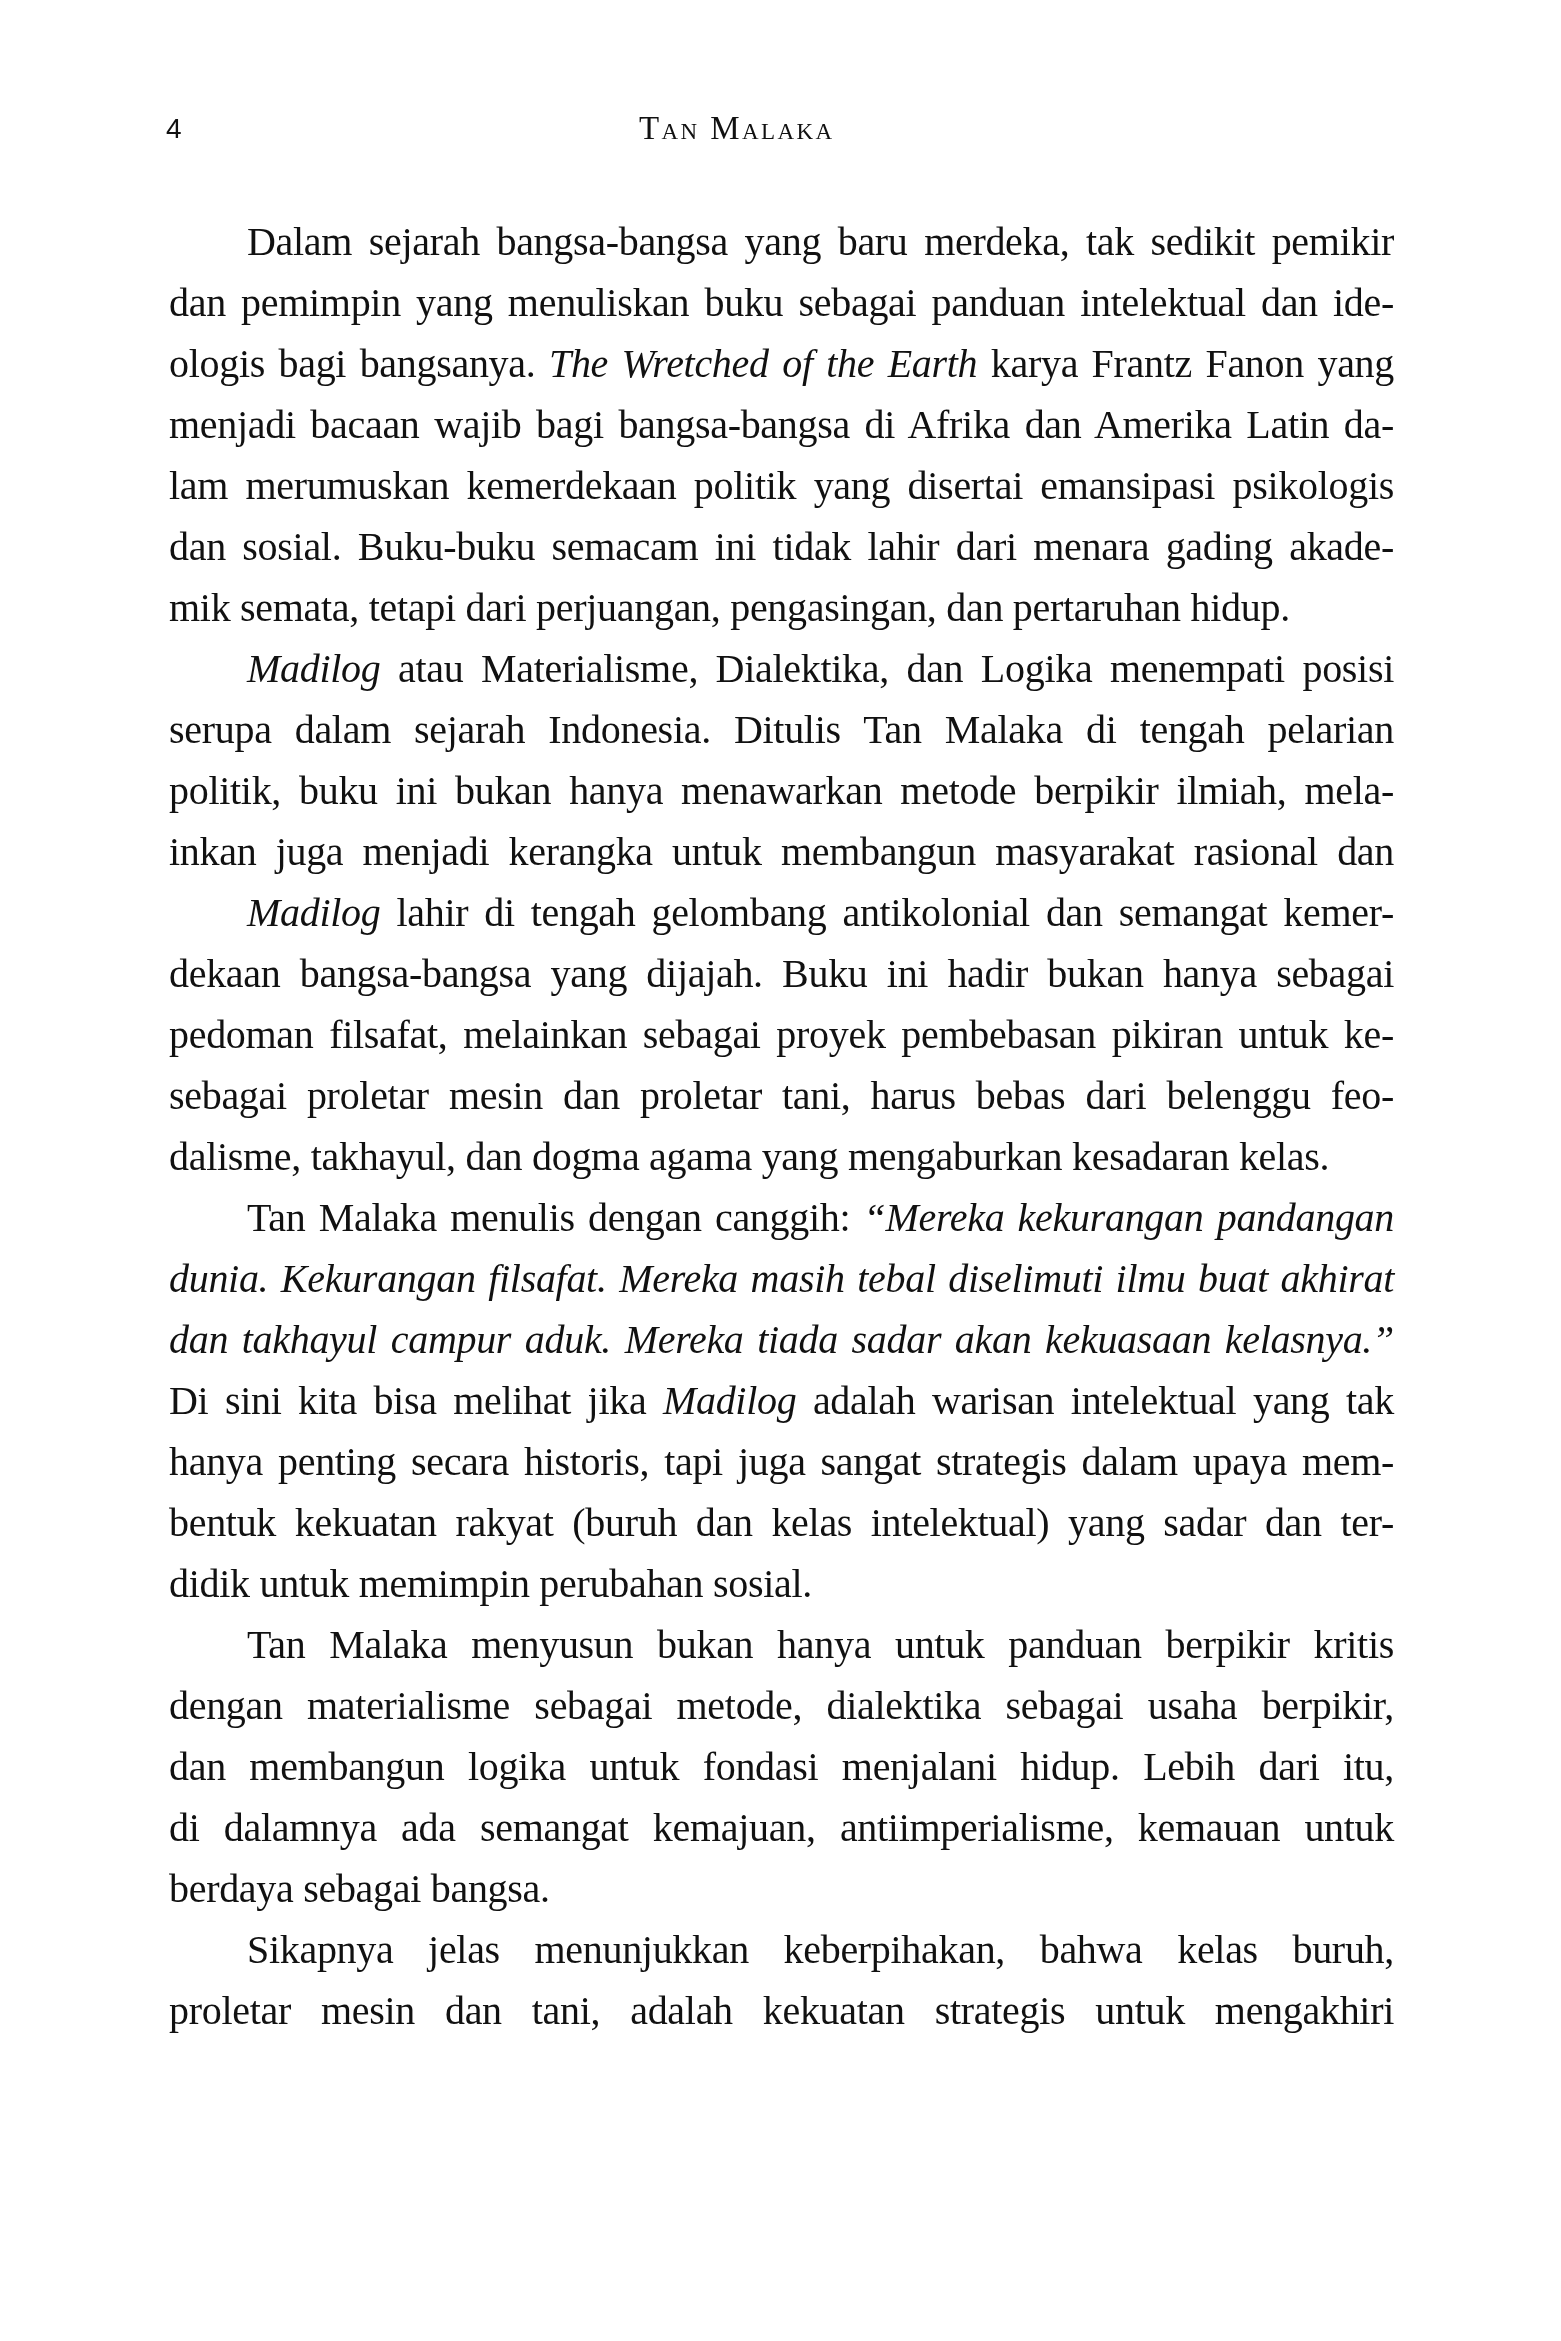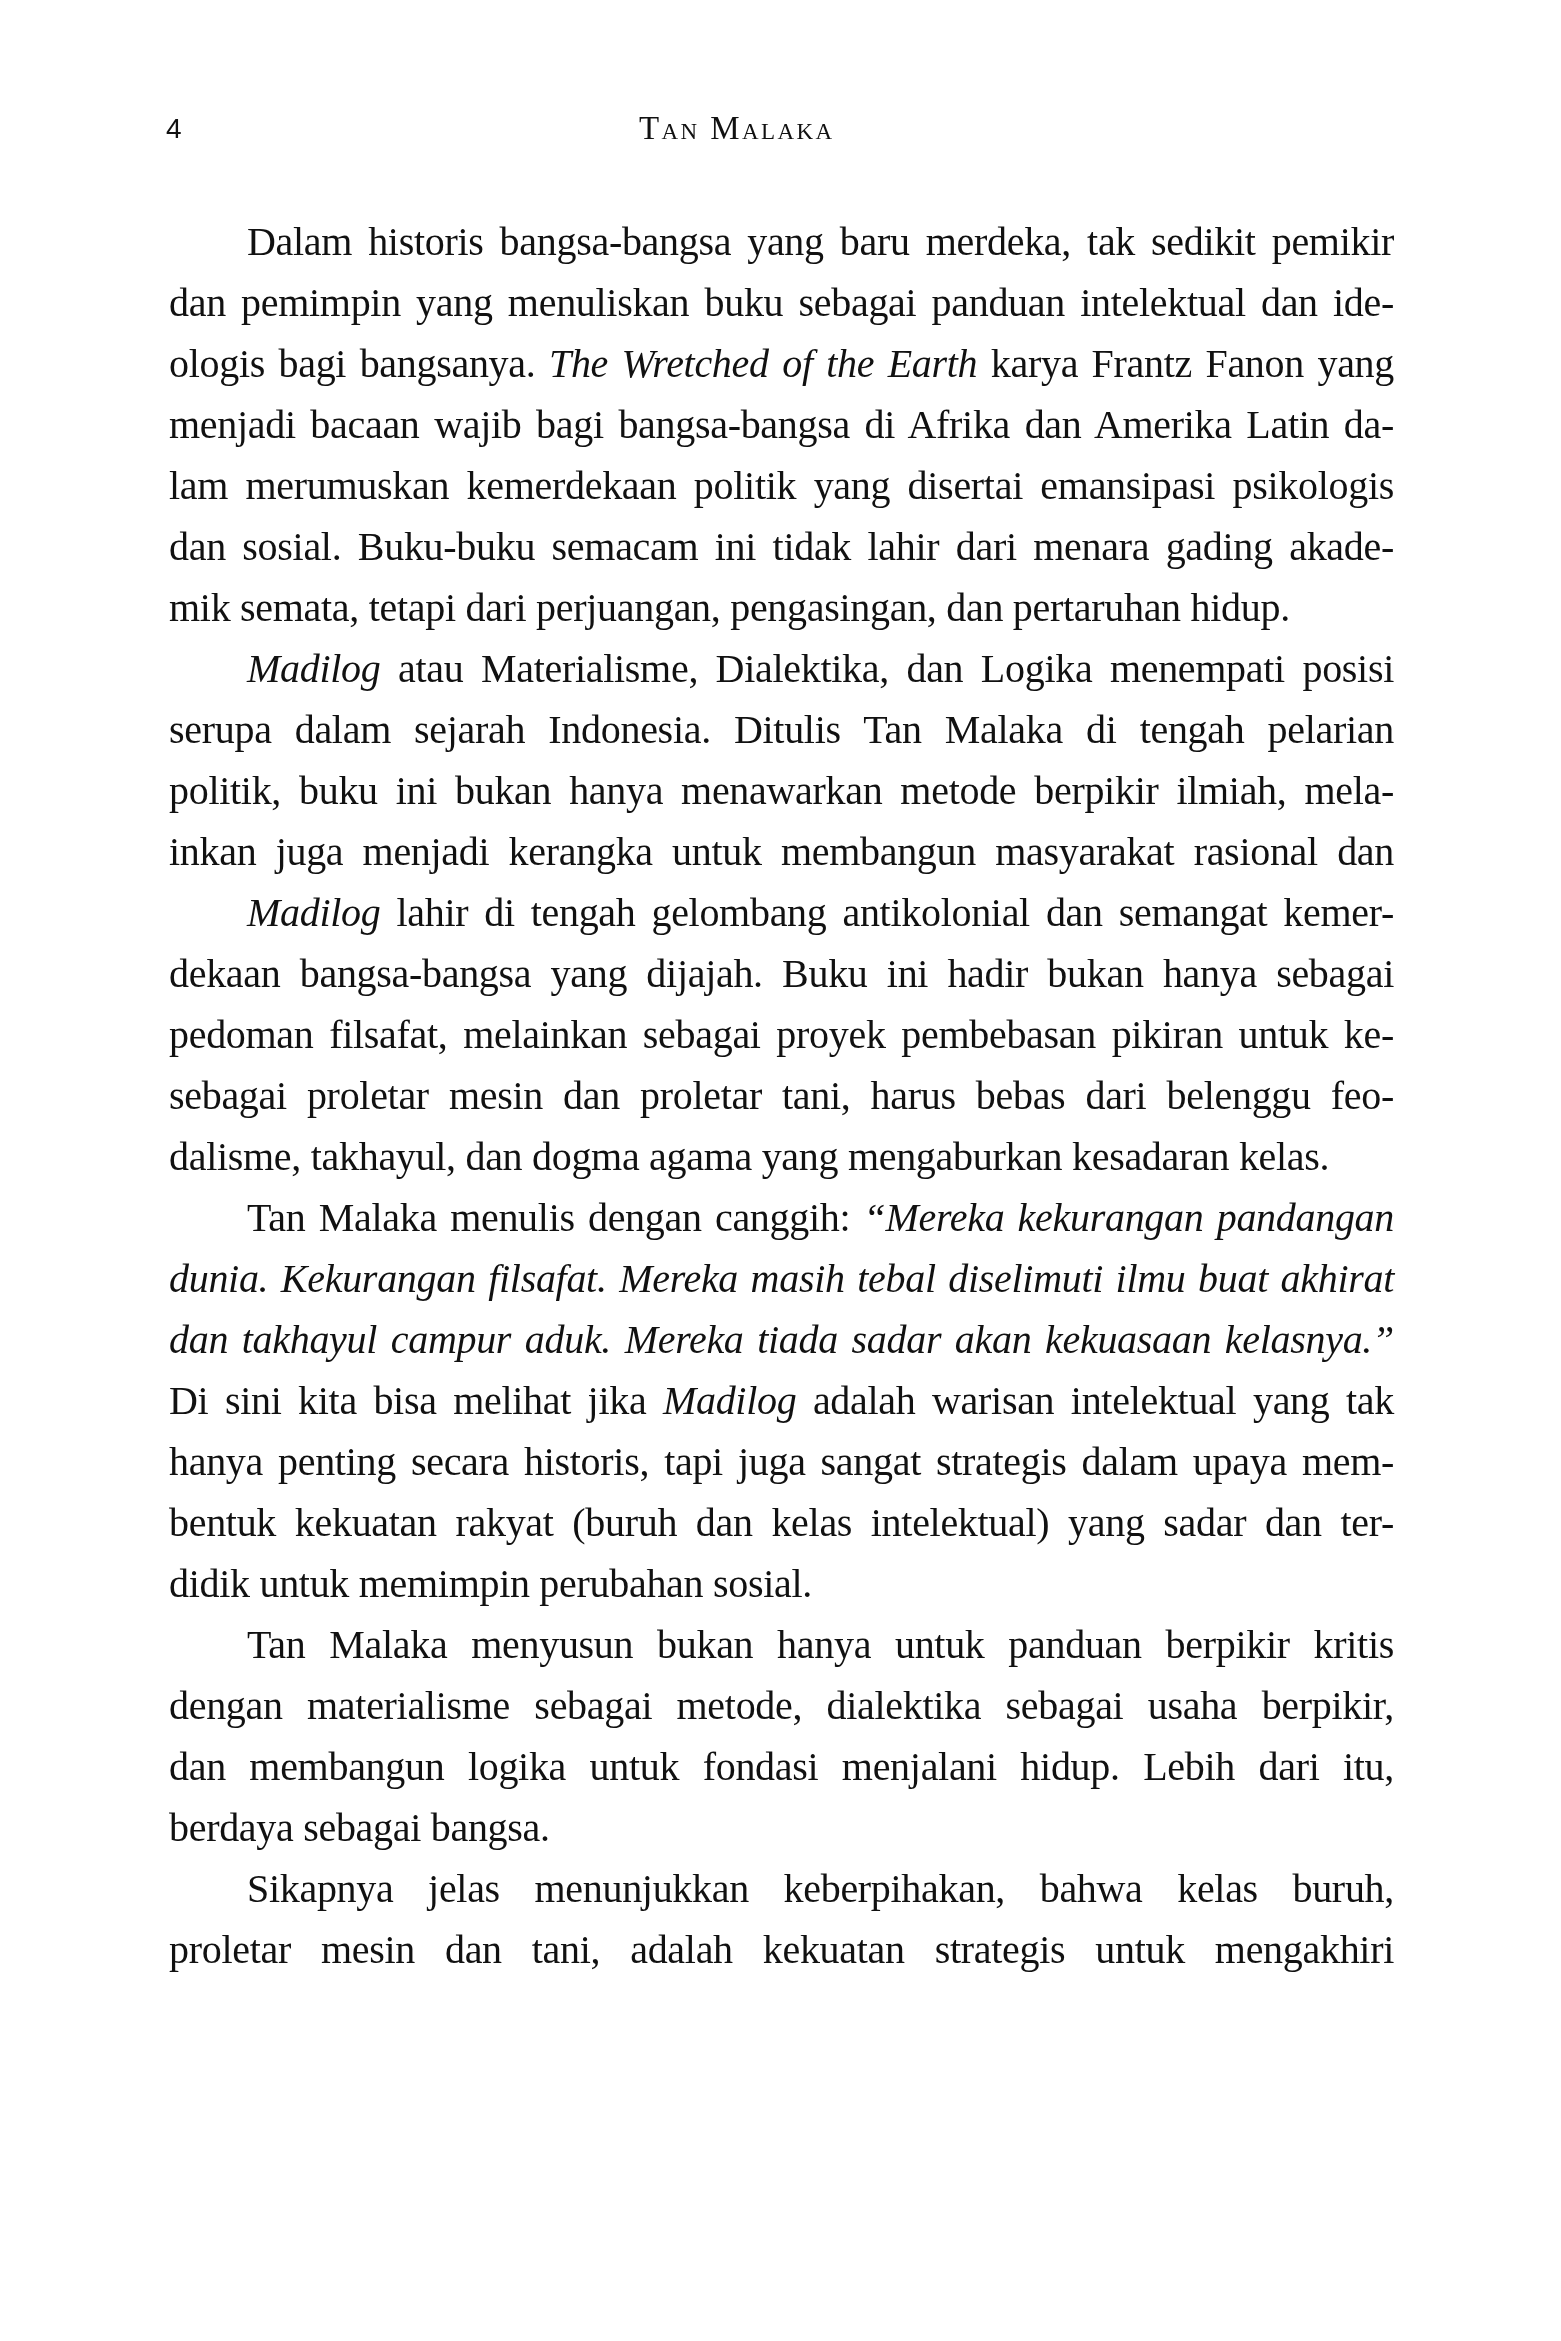--- a/index.html
+++ b/index.html
@@ -75,21 +75,21 @@
 </head>
 <body>
 
 <header class="running-head">
   <span class="page-number">4</span>
   <span class="running-title">Tan Malaka</span>
 </header>
 
 <main class="body-text" id="body-text">
     <div class="paragraph">
-      <span class="line indent"><span>Dalam historis bangsa-bangsa yang baru merdeka, tak sedikit pemikir</span></span>
+      <span class="line indent"><span>Dalam sejarah bangsa-bangsa yang baru merdeka, tak sedikit pemikir</span></span>
       <span class="line"><span>dan pemimpin yang menuliskan buku sebagai panduan intelektual dan ide-</span></span>
       <span class="line"><span>ologis bagi bangsanya. </span><span class="it">The Wretched of the Earth</span><span> karya Frantz Fanon yang</span></span>
       <span class="line"><span>menjadi bacaan wajib bagi bangsa-bangsa di Afrika dan Amerika Latin da-</span></span>
       <span class="line"><span>lam merumuskan kemerdekaan politik yang disertai emansipasi psikologis</span></span>
       <span class="line"><span>dan sosial. Buku-buku semacam ini tidak lahir dari menara gading akade-</span></span>
       <span class="line last"><span>mik semata, tetapi dari perjuangan, pengasingan, dan pertaruhan hidup.</span></span>
     </div>
     <div class="paragraph">
       <span class="line indent"><span class="it">Madilog</span><span> atau Materialisme, Dialektika, dan Logika menempati posisi</span></span>
       <span class="line"><span>serupa dalam sejarah Indonesia. Ditulis Tan Malaka di tengah pelarian</span></span>
@@ -109,20 +109,21 @@
       <span class="line"><span class="it">dan takhayul campur aduk. Mereka tiada sadar akan kekuasaan kelasnya.”</span></span>
       <span class="line"><span>Di sini kita bisa melihat jika </span><span class="it">Madilog</span><span> adalah warisan intelektual yang tak</span></span>
       <span class="line"><span>hanya penting secara historis, tapi juga sangat strategis dalam upaya mem-</span></span>
       <span class="line"><span>bentuk kekuatan rakyat (buruh dan kelas intelektual) yang sadar dan ter-</span></span>
       <span class="line last"><span>didik untuk memimpin perubahan sosial.</span></span>
     </div>
     <div class="paragraph">
       <span class="line indent"><span>Tan Malaka menyusun bukan hanya untuk panduan berpikir kritis</span></span>
       <span class="line"><span>dengan materialisme sebagai metode, dialektika sebagai usaha berpikir,</span></span>
       <span class="line"><span>dan membangun logika untuk fondasi menjalani hidup. Lebih dari itu,</span></span>
+      <span class="line"><span>di dalamnya ada semangat kemajuan, antiimperialisme, kemauan untuk</span></span>
       <span class="line last"><span>berdaya sebagai bangsa.</span></span>
     </div>
     <div class="paragraph">
       <span class="line indent"><span>Sikapnya jelas menunjukkan keberpihakan, bahwa kelas buruh,</span></span>
       <span class="line"><span>proletar mesin dan tani, adalah kekuatan strategis untuk mengakhiri</span></span>
     </div>
   </main>
 
 
 </body></html>

